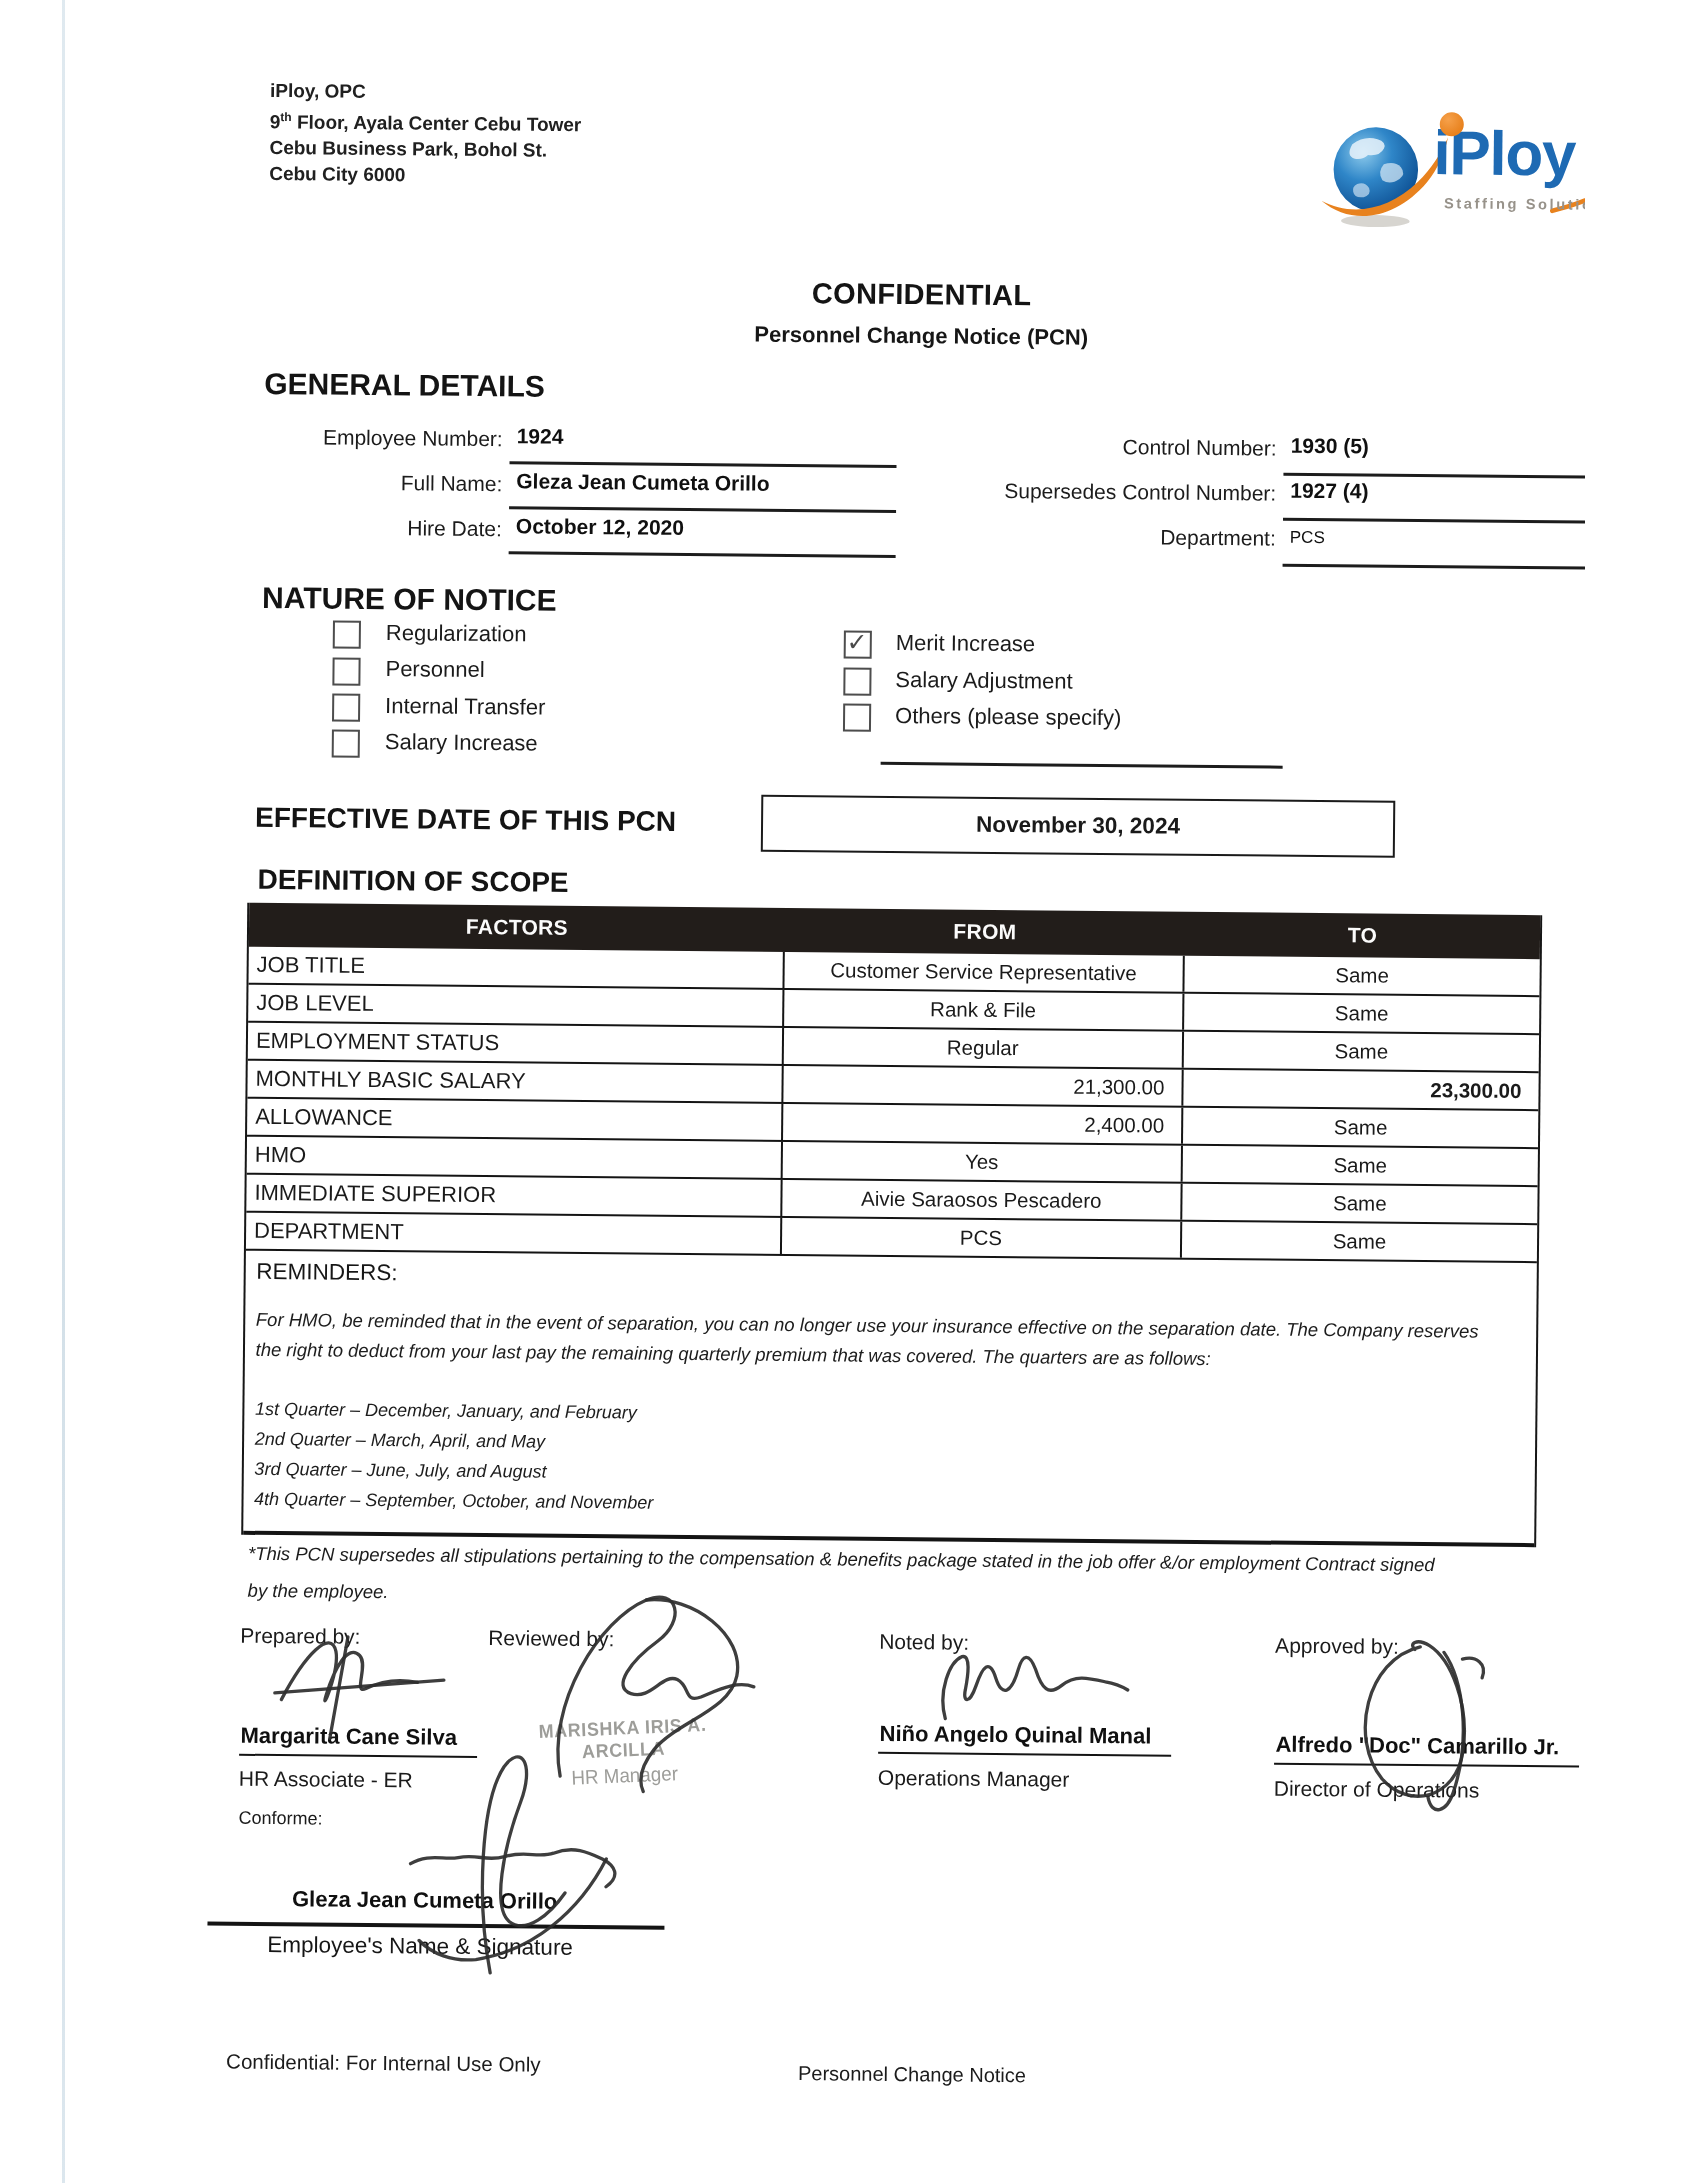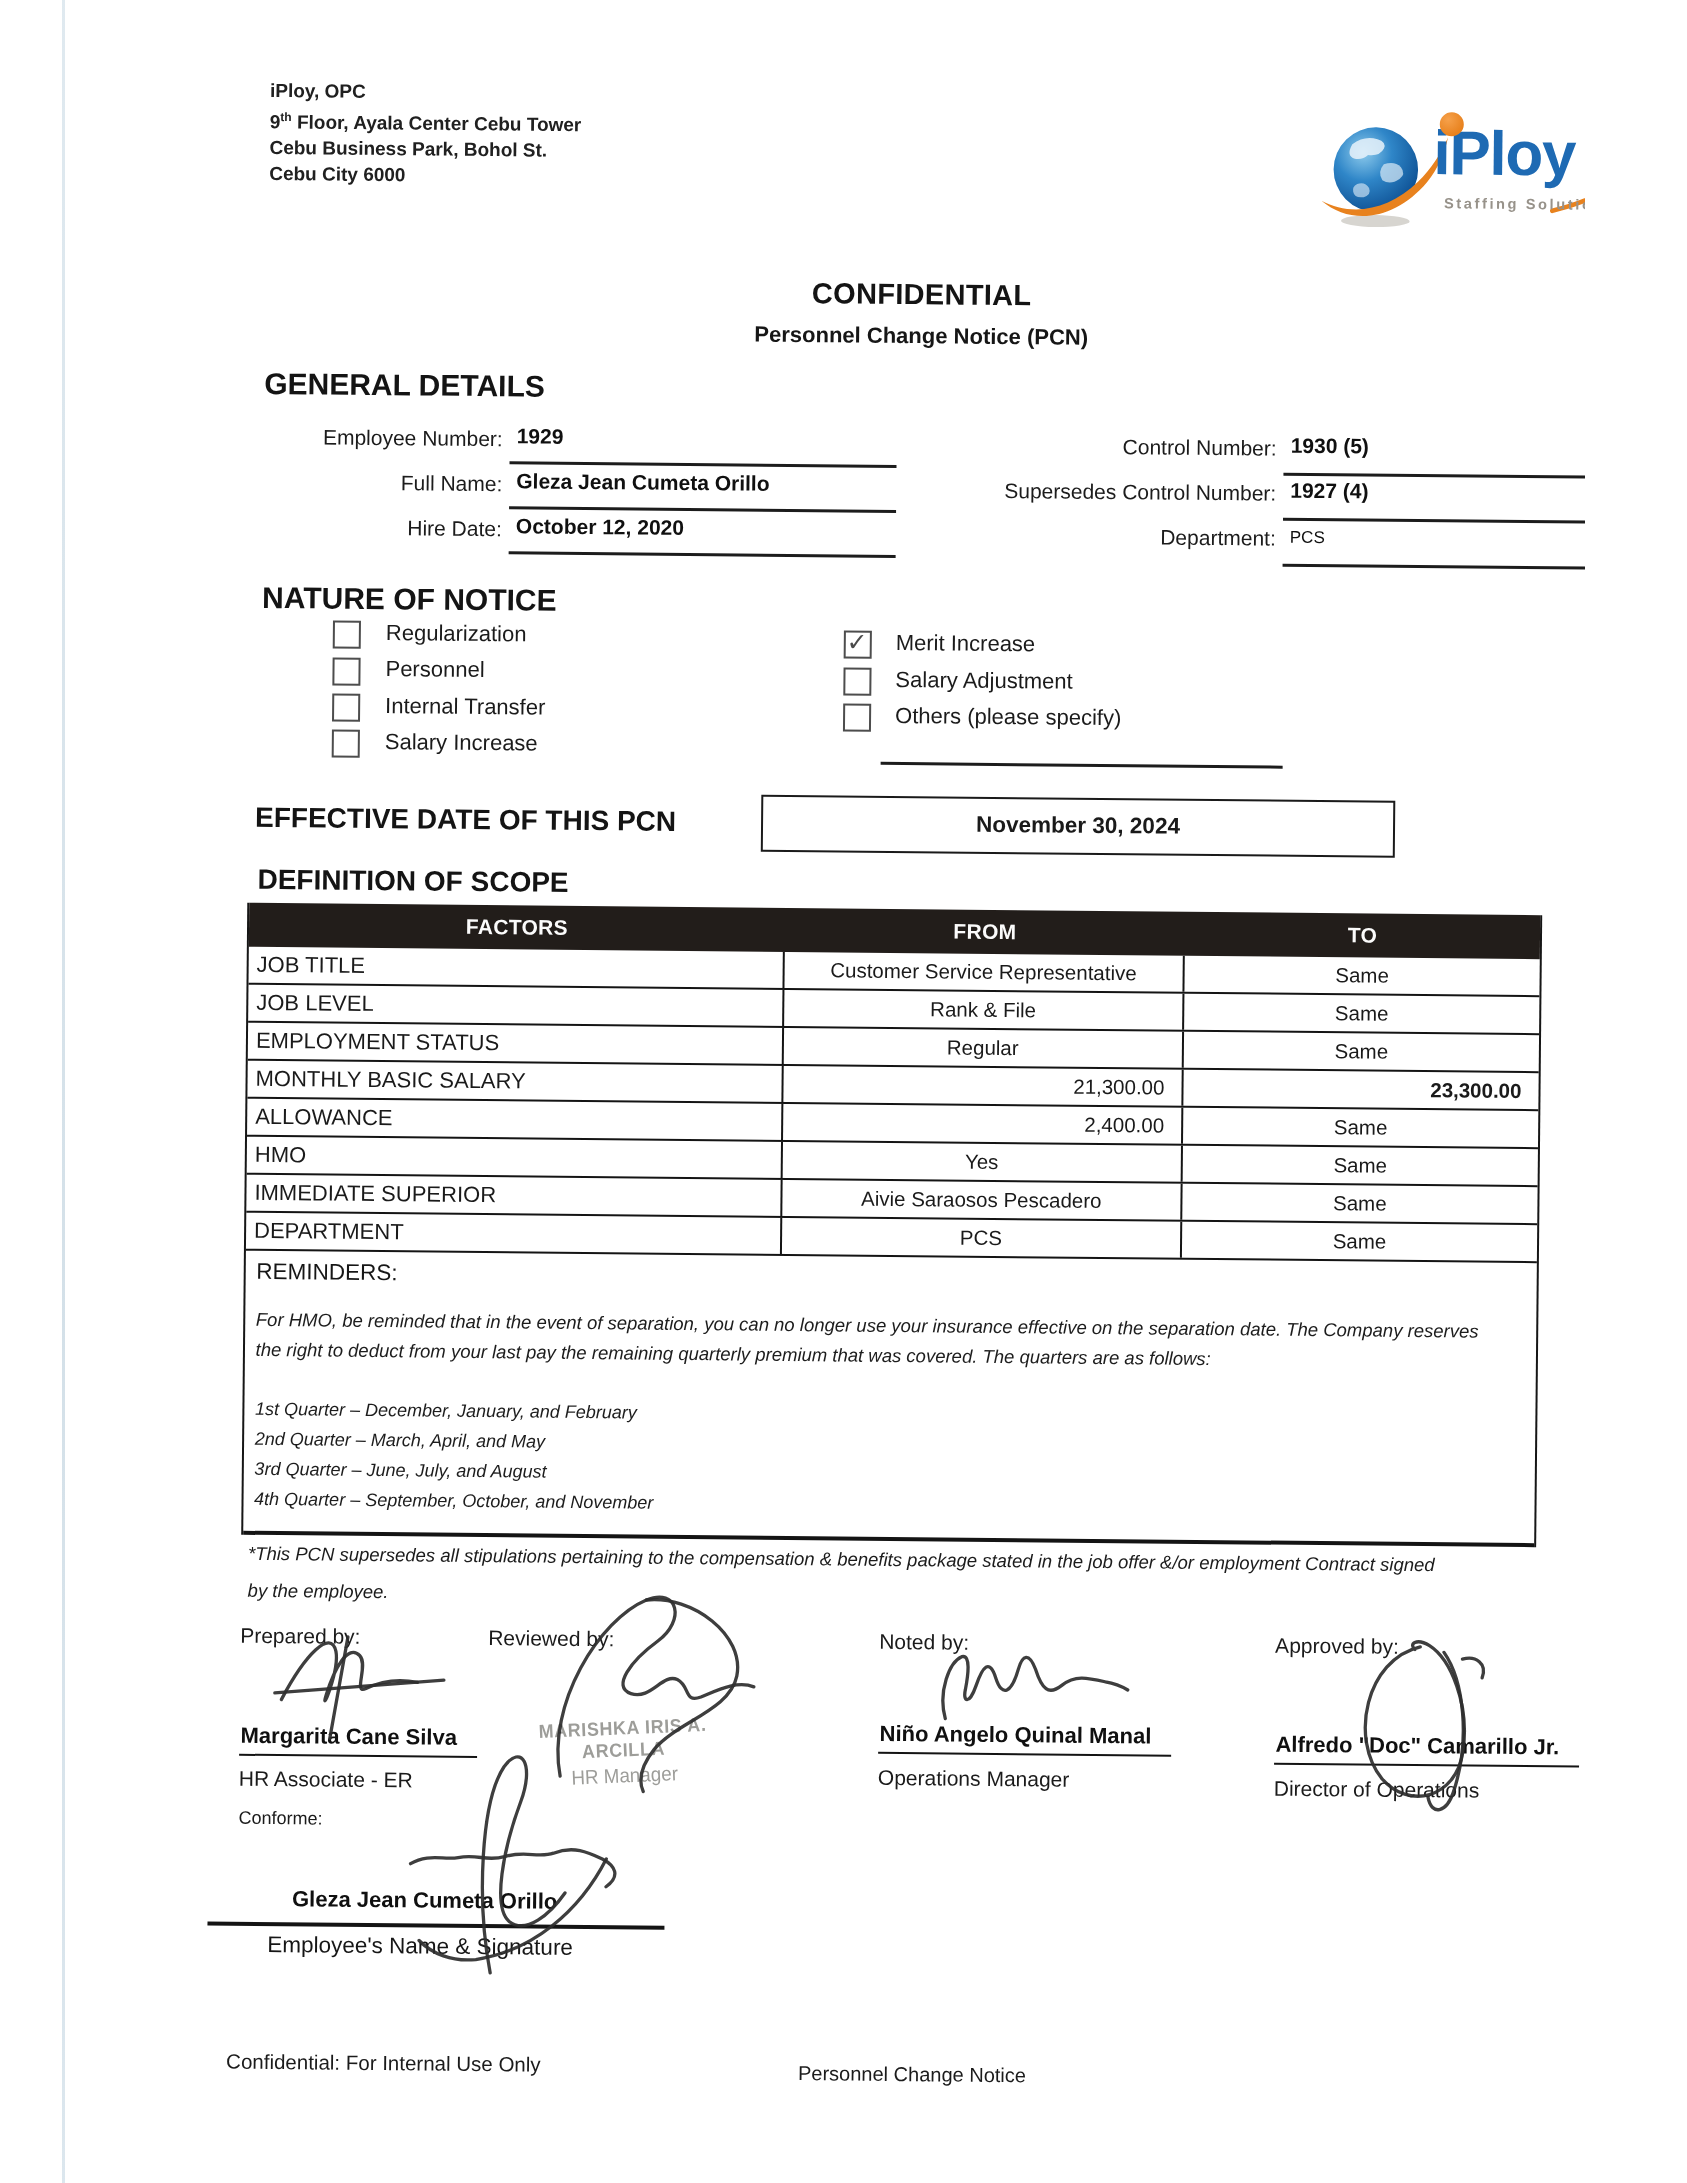--- a/index.html
+++ b/index.html
@@ -125,21 +125,21 @@
       <div class="logo-dot"></div>
       <div class="logo-tag">Staffing Solutions</div>
     </div>
 
     <div class="doc-title">CONFIDENTIAL</div>
     <div class="doc-subtitle">Personnel Change Notice (PCN)</div>
 
     <div class="h1 h-general">GENERAL DETAILS</div>
 
     <div class="flabel" style="left:261px;top:430px;width:238px;">Employee Number:</div>
-    <div class="fvalue" style="left:513px;top:427px;">1929</div>
+    <div class="fvalue" style="left:513px;top:427px;">1924</div>
     <div class="fline" style="left:506px;top:464px;width:387px;"></div>
 
     <div class="flabel" style="left:261px;top:475px;width:238px;">Full Name:</div>
     <div class="fvalue" style="left:513px;top:472px;">Gleza Jean Cumeta Orillo</div>
     <div class="fline" style="left:506px;top:509px;width:387px;"></div>
 
     <div class="flabel" style="left:261px;top:520px;width:238px;">Hire Date:</div>
     <div class="fvalue" style="left:513px;top:517px;">October 12, 2020</div>
     <div class="fline" style="left:506px;top:554px;width:387px;"></div>
 

